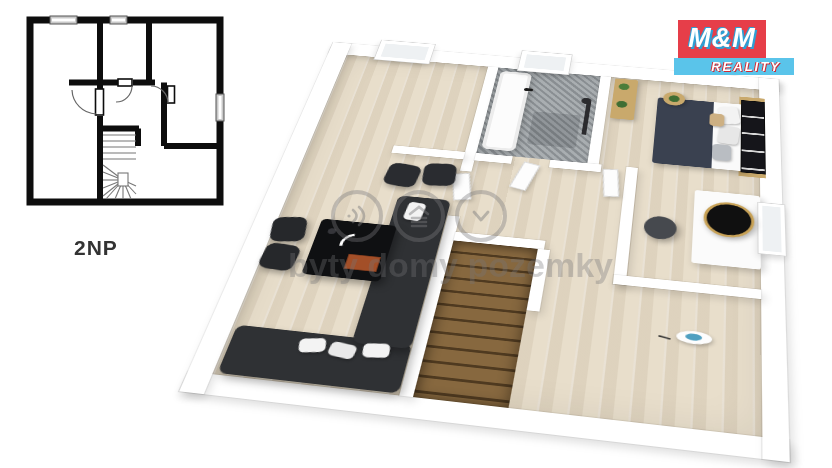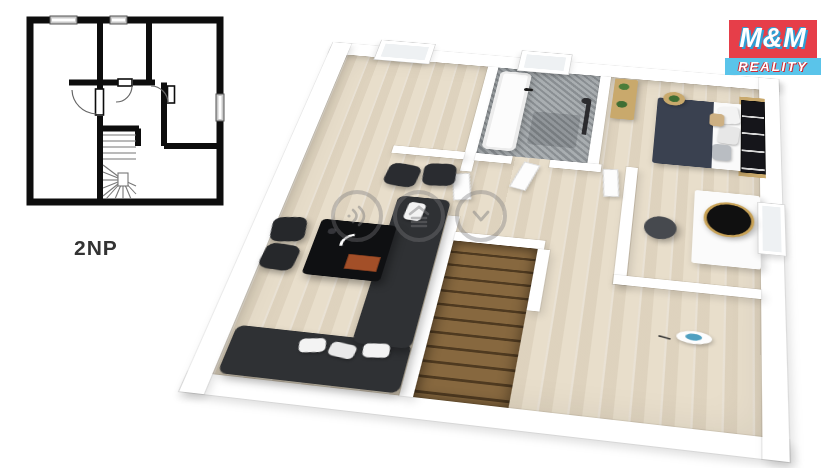--- a/index.html
+++ b/index.html
@@ -43,28 +43,28 @@
   
   .watermark{position:absolute;left:288px;top:190px;width:262px;z-index:10;text-align:center;
              color:rgba(122,122,124,.38);pointer-events:none;}
   .wm-icons{display:flex;justify-content:center;gap:10px;}
   .wm-circle{width:44px;height:44px;border:4px solid rgba(122,122,124,.38);border-radius:50%;
              display:flex;align-items:center;justify-content:center;}
   .wm-text{margin-top:4px;font-size:34px;font-weight:bold;letter-spacing:0px;
            white-space:nowrap;color:rgba(118,118,120,.34);}
 
   
-  .logo{position:absolute;right:11px;top:20px;z-index:11;text-align:center;
+  .logo{position:absolute;right:38px;top:20px;z-index:11;text-align:center;
         font-style:italic;font-weight:bold;}
   .logo-top{width:88px;height:38px;margin-left:4px;background:#e63e49;color:#fff;
         font-size:27px;line-height:37px;letter-spacing:1px;
         text-shadow:2px 2px 0 #2e9fd4, -1px -1px 0 #2e9fd4;}
   .logo-bottom{width:96px;height:17px;background:#5ac4ea;color:#fff;font-size:13px;
         line-height:17px;letter-spacing:2px;
-        text-shadow:1px 1px 0 #cf2b36, -1px 0 0 #cf2b36;}
+        text-shadow:1px 1px 0 #cf2b36, -1px 0 0 #cf2b36;padding-left:24px;}
 </style>
 </head>
 <body>
 
 <div class="stage">
 
   <svg class="plan2d" viewBox="28 12 215 212" xmlns="http://www.w3.org/2000/svg">
     <rect x="34" y="22" width="201" height="190" fill="#ffffff"></rect>
 
     <rect x="38" y="26" width="190" height="182" fill="none" stroke="#0d0d0d" stroke-width="7"></rect>
@@ -213,20 +213,21 @@
           <line x1="6" y1="19" x2="20" y2="19"></line>
           <line x1="6" y1="23" x2="20" y2="23"></line>
         </svg>
       </div>
       <div class="wm-circle">
         <svg width="26" height="26" viewBox="0 0 26 26" fill="none" stroke="rgba(122,122,124,.45)" stroke-width="2.8" stroke-linecap="round" stroke-linejoin="round">
           <path d="M6 9 L13 17 L20 9"></path>
         </svg>
       </div>
     </div>
+    <div class="wm-text">byty domy pozemky</div>
   </div>
 
   <div class="logo">
     <div class="logo-top">M&amp;M</div>
     <div class="logo-bottom">REALITY</div>
   </div>
 
 </div>
 
 </body></html>

